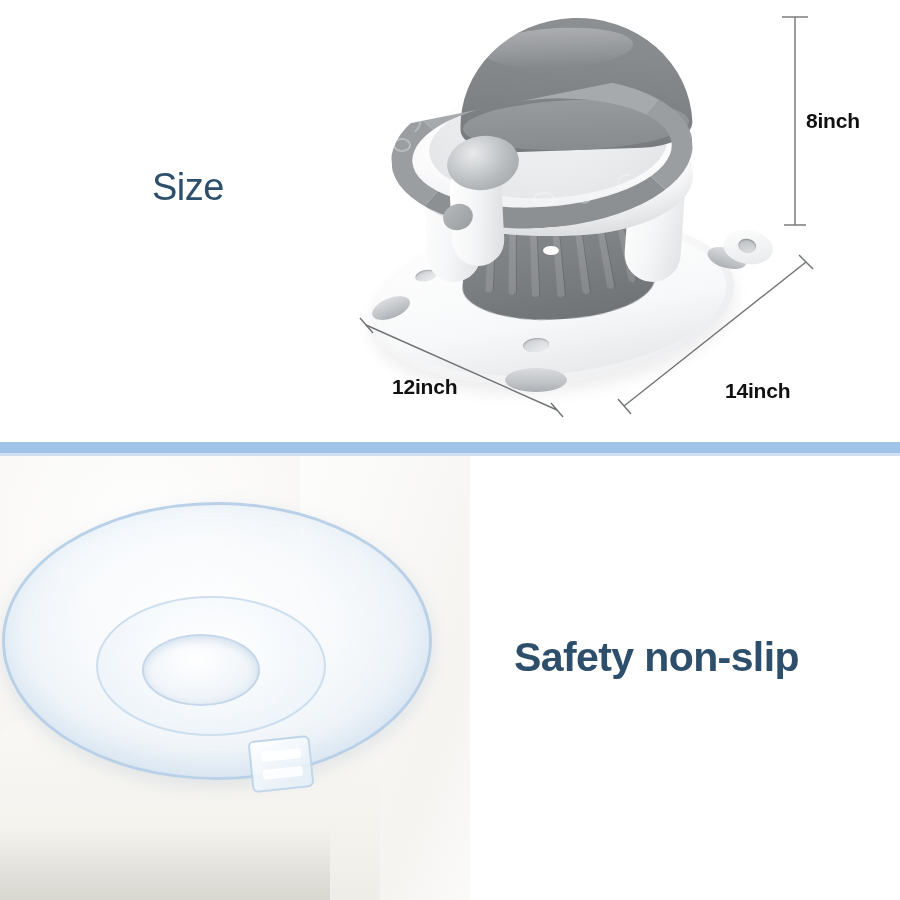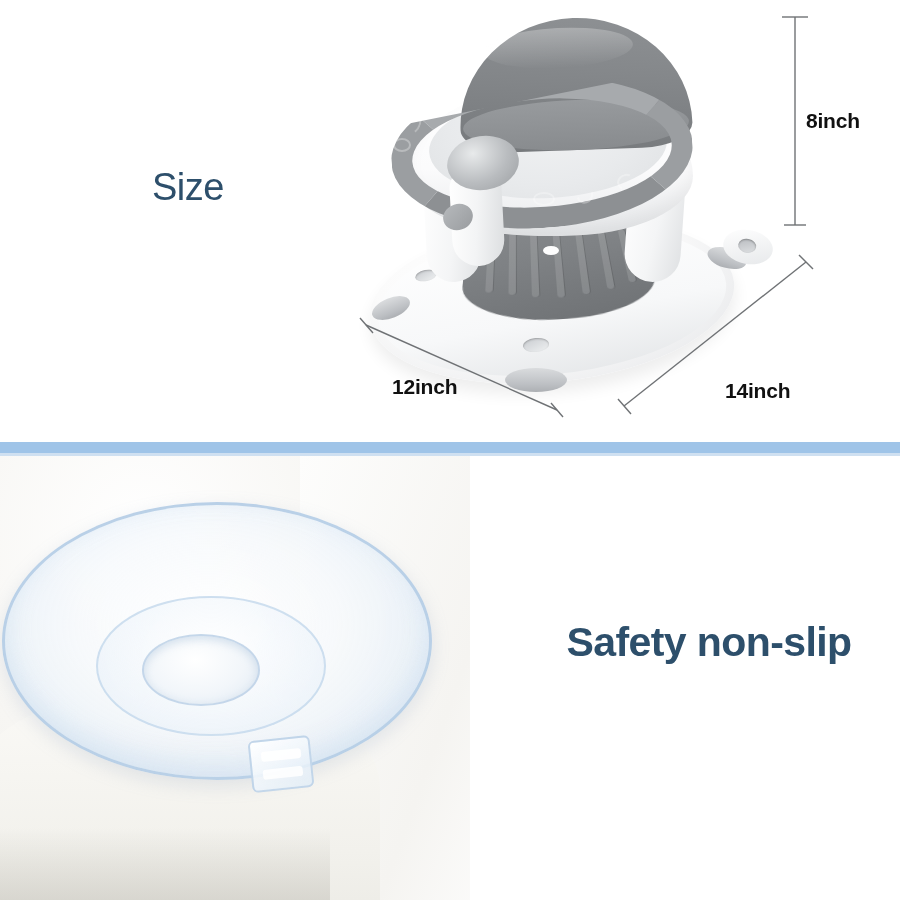--- a/index.html
+++ b/index.html
@@ -259,21 +259,21 @@
     content:""; position:absolute; left:10px; top:10px; width:40px; height:10px;
     background: rgba(255,255,255,.9); border-radius: 3px;
     box-shadow: 0 18px 0 rgba(255,255,255,.85);
   }
   .photo-shadow {
     position: absolute; left: 0; top: 372px; width: 330px; height: 72px;
     background: linear-gradient(180deg, rgba(214,212,205,0) 0%, rgba(198,196,188,.55) 100%);
   }
 
   .bottom-copy {
-    position: absolute; left: 508px; top: 1px; width: 392px; height: 332px; text-align: center;
+    position: absolute; left: 508px; top: 16px; width: 392px; height: 332px;
   }
   .bottom-title {
     position: absolute; left: 6px; top: 162px; width: 390px;
     font-size: 41px; font-weight: 700; line-height: 1.14;
     color: #2d4f6b; letter-spacing: -0.6px;
   }
   .bottom-sub {
     position: absolute; left: 6px; top: 287px; width: 390px;
     font-size: 23px; font-weight: 600; line-height: 1.5; color: #0d0d0d;
     letter-spacing: -0.1px;

